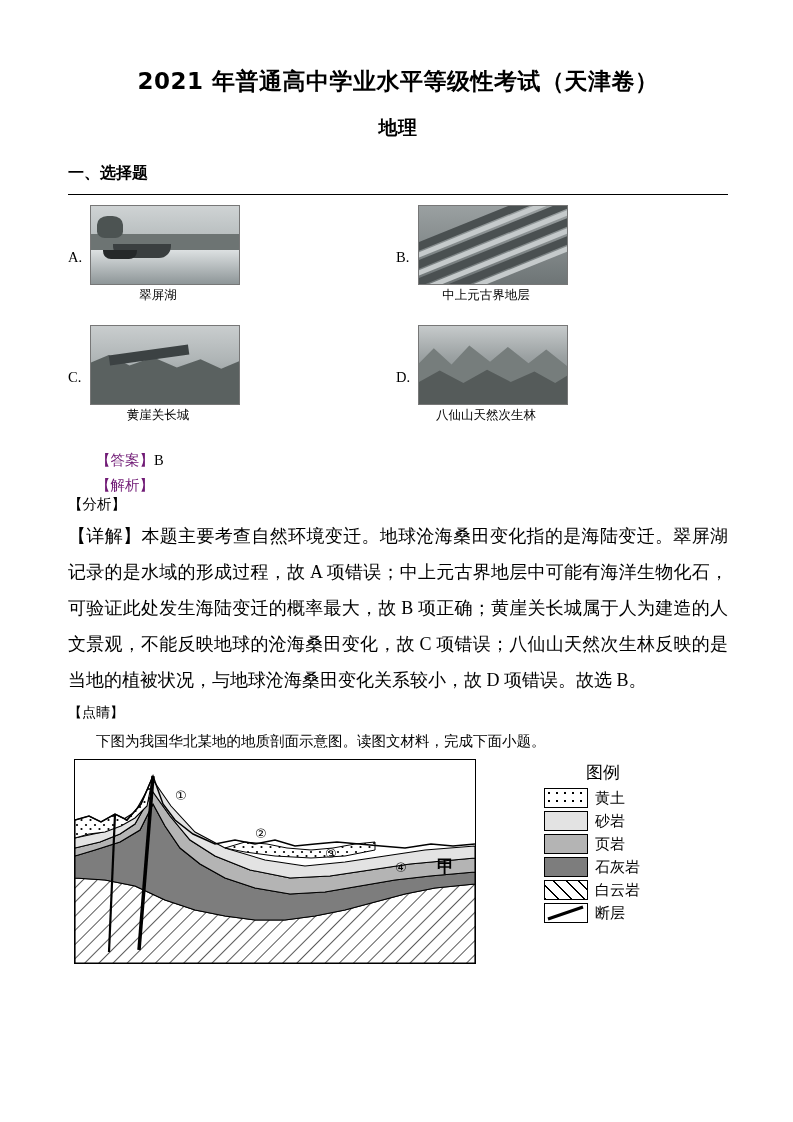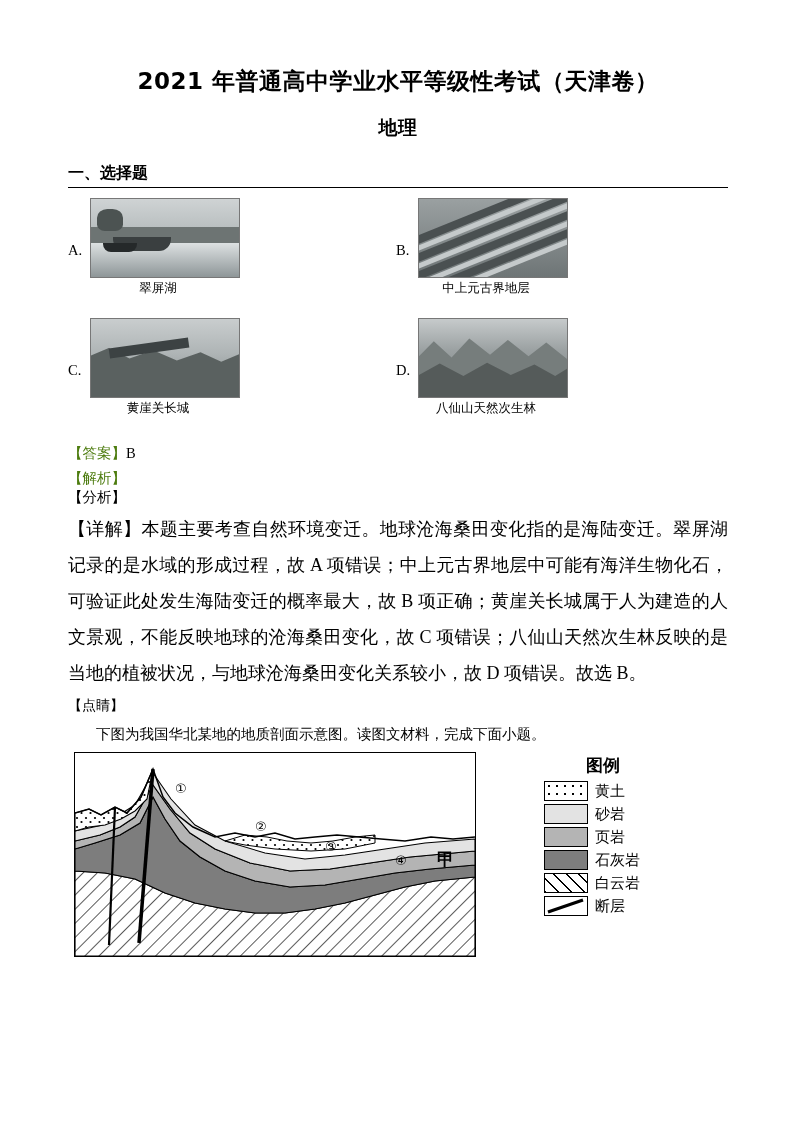--- a/index.html
+++ b/index.html
@@ -39,21 +39,21 @@
     margin:0;
     padding-top:18px;
     letter-spacing:0.5px;
   }
   .section-head{
     font-family:"DejaVu Sans", sans-serif;
     font-size:16px;
     font-weight:bold;
     margin-top:22px;
     border-bottom:1px solid #000;
-    padding-bottom:3px;
+    padding-bottom:10px;
   }
   .q-line{
     font-size:14.5px;
     margin-top:14px;
     line-height:1.5;
   }
   .opt-grid{
     position:relative;
     margin-top:10px;
     height:240px;
@@ -94,21 +94,21 @@
   .ph-b .w{position:absolute;left:-20px;width:200px;height:5px;background:#c5cacb;transform:rotate(-22deg);}
   
   .ph-c{background:linear-gradient(#c9cdce 0%,#aeb4b5 45%,#7d8485 100%);}
   .ph-c .ridge{position:absolute;left:0;top:26px;width:100%;height:52px;background:#5a6160;clip-path:polygon(0 20%,12% 6%,26% 26%,42% 10%,58% 30%,74% 14%,88% 32%,100% 18%,100% 100%,0 100%);}
   .ph-c .wall{position:absolute;left:18px;top:24px;width:80px;height:10px;background:#3c4243;transform:rotate(-8deg);}
   
   .ph-d{background:linear-gradient(#c6cacb 0%,#9ba1a2 40%,#787f80 100%);}
   .ph-d .m{position:absolute;left:0;top:10px;width:100%;height:68px;background:#767d7c;clip-path:polygon(0 40%,10% 18%,22% 42%,34% 14%,48% 38%,60% 16%,74% 40%,86% 20%,100% 44%,100% 100%,0 100%);}
   .ph-d .m2{position:absolute;left:0;top:34px;width:100%;height:44px;background:#555b5a;clip-path:polygon(0 50%,14% 24%,30% 52%,46% 22%,62% 50%,78% 26%,92% 52%,100% 36%,100% 100%,0 100%);}
 
-  .blue{color:#4d7c0f;}
+  .blue{color:#701a75;margin-left:28px;}
   .ans-line{font-size:14.5px;margin-top:6px;}
   .ana-line{font-size:14.5px;}
   .para{
     font-size:18px;
     line-height:2.0;
     text-align:justify;
     margin-top:4px;
   }
   .dianjing{font-size:14px;margin-top:6px;}
   .figure-intro{
@@ -131,21 +131,21 @@
     background:#ffffff;
   }
   .legend-box{
     position:absolute;
     left:470px;top:2px;
     width:118px;
   }
   .legend-title{
     font-family:"DejaVu Sans", sans-serif;
     font-size:17px;
-    font-weight:bold;
+    font-weight:normal;
     text-align:center;
     margin-bottom:4px;
   }
   .leg-row{
     display:flex;align-items:center;
     margin-bottom:3px;
   }
   .leg-swatch{
     width:44px;height:20px;
     border:1px solid #000;

